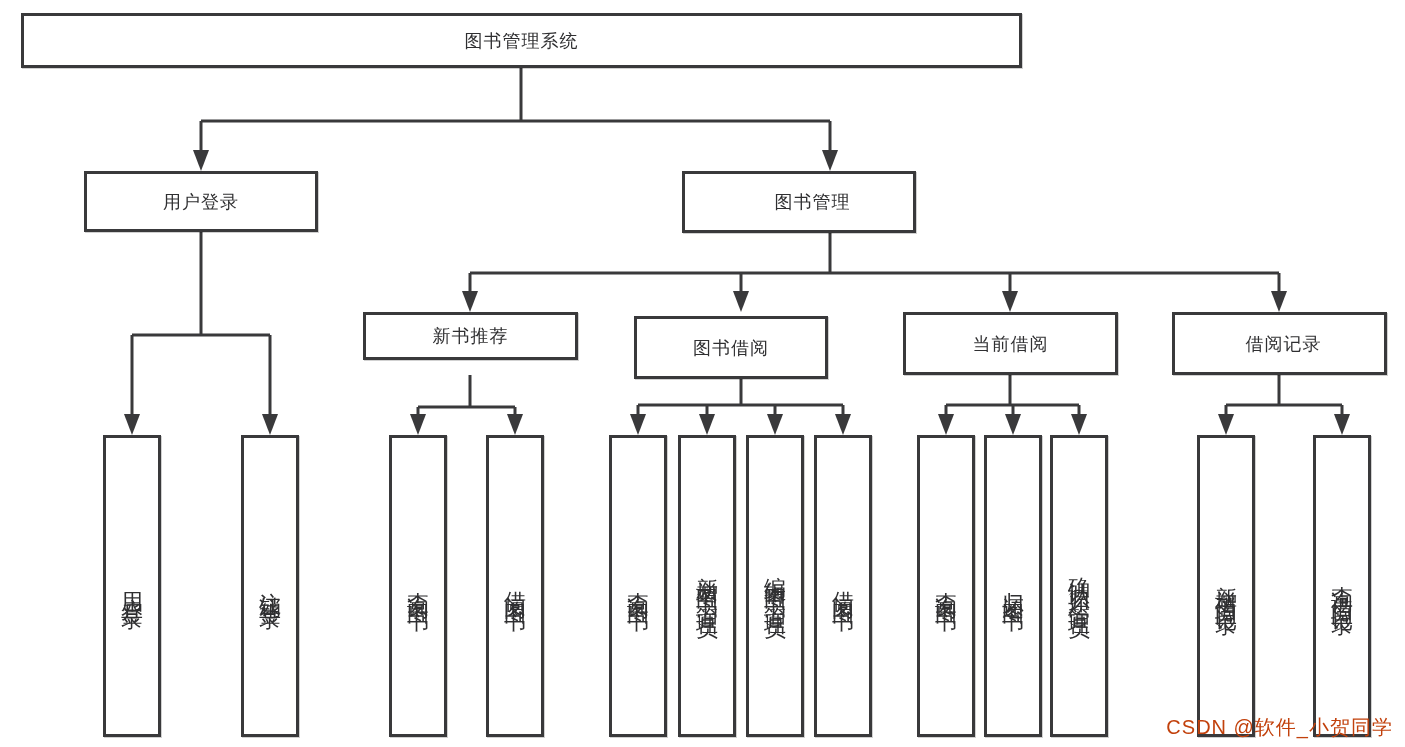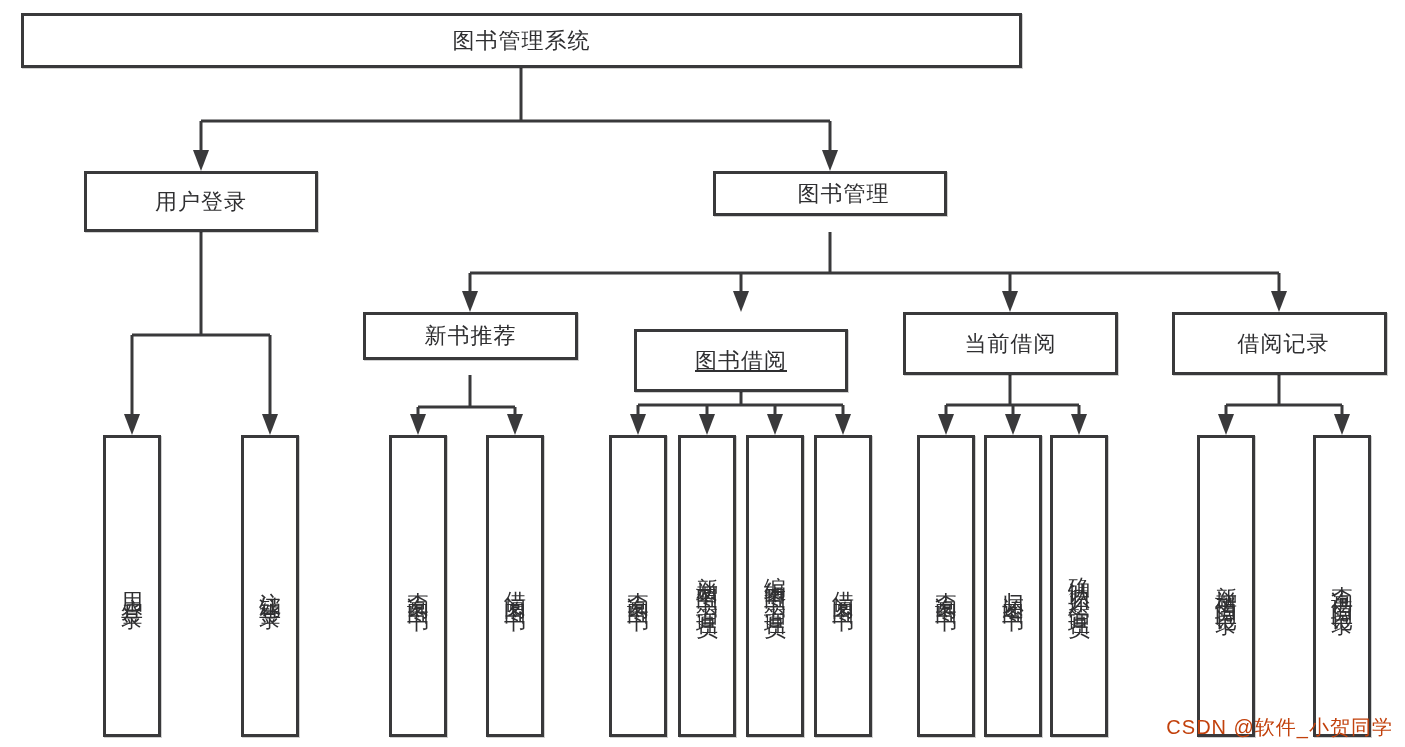--- a/index.html
+++ b/index.html
@@ -11,21 +11,21 @@
     overflow:hidden;
   }
   #wires{position:absolute;left:0;top:0;width:1405px;height:747px;}
   .node{
     position:absolute;
     box-sizing:border-box;
     background:#ffffff;
     border:3px solid #39393b;
     color:#2f2f31;
     display:flex;align-items:center;justify-content:center;
-    font-size:22px;
+    font-size:18px;
     box-shadow:1px 1px 0 rgba(0,0,0,0.18);
   }
   .hbox{letter-spacing:1px;}
   .vbox{
     writing-mode:vertical-rl;
     text-orientation:mixed;
     letter-spacing:6px;
     line-height:1;
     font-size:22px;
   }
@@ -112,24 +112,24 @@
       <polygon points="1071,414 1087,414 1079,435"></polygon>
 
       <polygon points="1218,414 1234,414 1226,435"></polygon>
       <polygon points="1334,414 1350,414 1342,435"></polygon>
     </g>
   </svg>
 
   <div class="node hbox" style="left:21px;top:13px;width:1001px;height:55px;">图书管理系统</div>
 
   <div class="node hbox" style="left:84px;top:171px;width:234px;height:61px;">用户登录</div>
-  <div class="node hbox" style="left:713px;top:171px;width:234px;height:45px;padding-left:27px;">图书管理</div>
+  <div class="node hbox" style="left:682px;top:171px;width:234px;height:62px;padding-left:27px;">图书管理</div>
 
   <div class="node hbox" style="left:363px;top:312px;width:215px;height:48px;">新书推荐</div>
-  <div class="node hbox" style="left:634px;top:329px;width:214px;height:63px;text-decoration:underline;">图书借阅</div>
+  <div class="node hbox" style="left:634px;top:316px;width:194px;height:63px;">图书借阅</div>
   <div class="node hbox" style="left:903px;top:312px;width:215px;height:63px;">当前借阅</div>
   <div class="node hbox" style="left:1172px;top:312px;width:215px;height:63px;padding-left:8px;">借阅记录</div>
 
   <div class="node vbox" style="left:103px;top:435px;width:58px;height:302px;">用户登录</div>
   <div class="node vbox" style="left:241px;top:435px;width:58px;height:302px;">注销登录</div>
 
   <div class="node vbox" style="left:389px;top:435px;width:58px;height:302px;">查询图书</div>
   <div class="node vbox" style="left:486px;top:435px;width:58px;height:302px;">借阅图书</div>
 
   <div class="node vbox" style="left:609px;top:435px;width:58px;height:302px;">查询图书</div>

